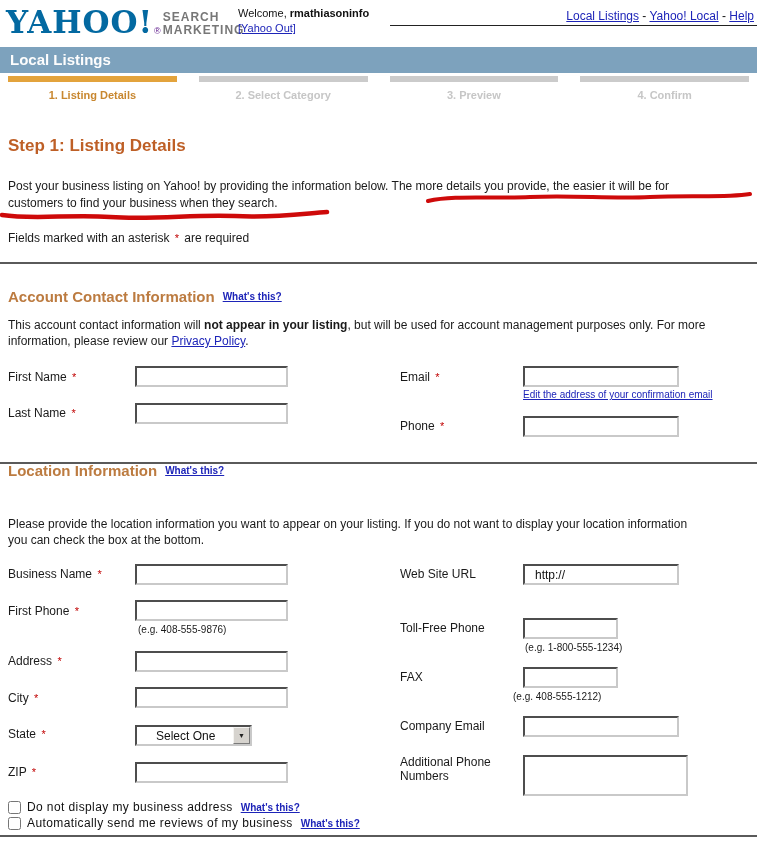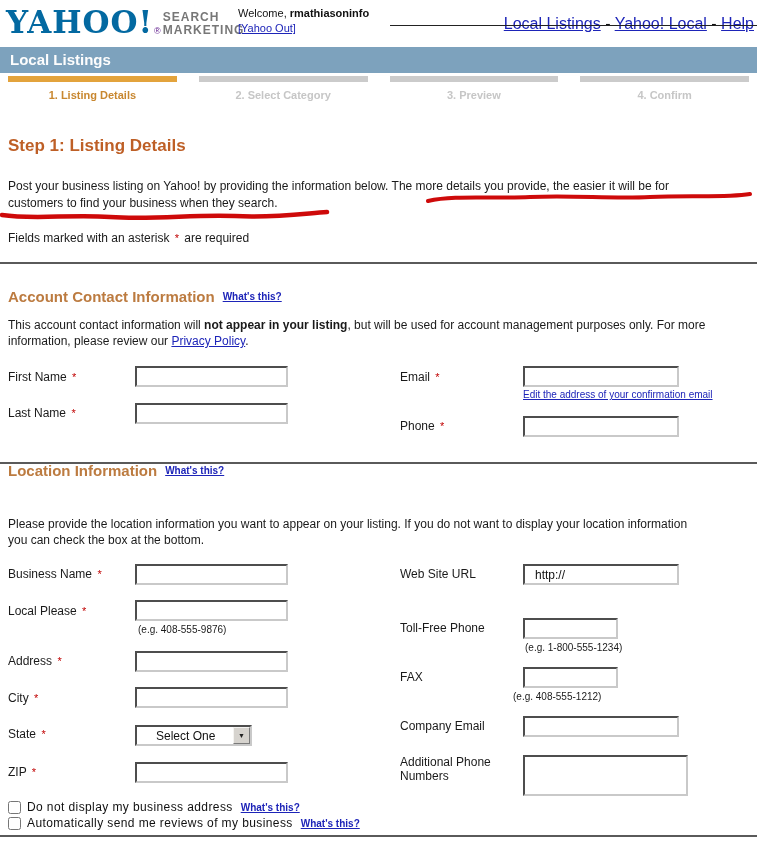--- a/index.html
+++ b/index.html
@@ -11,21 +11,21 @@
   .logo-yahoo { font-family:"DejaVu Serif", serif; font-weight:bold; font-size:31px; color:#0369a1; letter-spacing:1px; line-height:32px; }
   .logo-reg { font-size:9px; color:#62218F; margin:20px 2px 0 1px; }
   .logo-sub { display:flex; flex-direction:column; margin-top:5px; }
   .logo-sub span { font-size:12px; font-weight:bold; color:#777; letter-spacing:1px; line-height:13px; }
 
   .welcome { position:absolute; left:238px; top:7px; font-size:11px; color:#111; }
   .welcome b { font-weight:bold; }
   .signout { position:absolute; left:238px; top:22px; font-size:11px; }
   a.lnk { color:#1D24B8; text-decoration:underline; cursor:pointer; }
 
-  .topnav { position:absolute; right:3px; top:15px; font-size:16px; color:#111; white-space:nowrap; }
+  .topnav { position:absolute; right:3px; top:9px; font-size:12px; color:#111; white-space:nowrap; }
   .topnav a { color:#1D24B8; }
   .topnav .sep { color:#111; }
   .topnav-rule { position:absolute; left:390px; top:25px; width:367px; height:1px; background:#222; }
 
   .titlebar { position:absolute; left:0; top:47px; width:757px; height:26px; background:#7DA2BD; }
   .titlebar span { position:absolute; left:10px; top:4px; font-size:15px; font-weight:bold; color:#FDFDFD; }
 
   
   .steps { position:absolute; left:8px; top:76px; width:741px; display:flex; gap:22px; }
   .step { flex:1; }
@@ -173,21 +173,21 @@
     <span style="display:block">Please provide the location information you want to appear on your listing. If you do not want to display your location information</span>
     <span style="display:block">you can check the box at the bottom.</span>
   </div>
 
   <div class="flabel" style="left:8px; top:567px">
     <span>Business Name</span> <span class="req">*</span>
   </div>
   <input class="txt" style="left: 135px; top: 564px; width: 153px;">
 
   <div class="flabel" style="left:8px; top:604px">
-    <span>Local Please</span> <span class="req">*</span>
+    <span>First Phone</span> <span class="req">*</span>
   </div>
   <input class="txt" style="left: 135px; top: 600px; width: 153px;">
   <div class="hint" style="left:138px; top:624px">(e.g. 408-555-9876)</div>
 
   <div class="flabel" style="left:8px; top:654px">
     <span>Address</span> <span class="req">*</span>
   </div>
   <input class="txt" style="left: 135px; top: 651px; width: 153px;">
 
   <div class="flabel" style="left:8px; top:691px">

